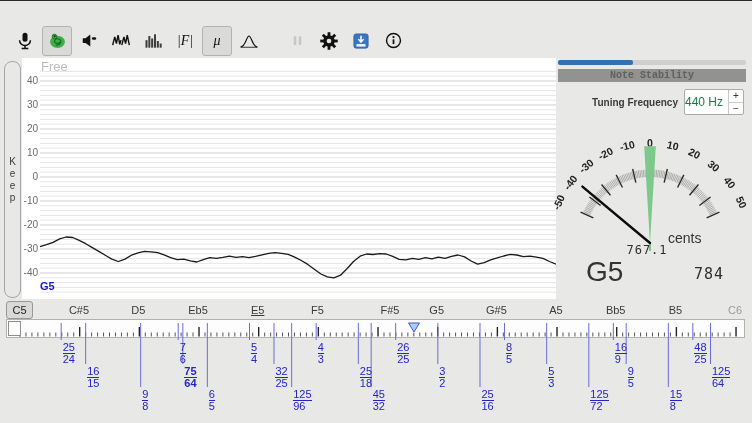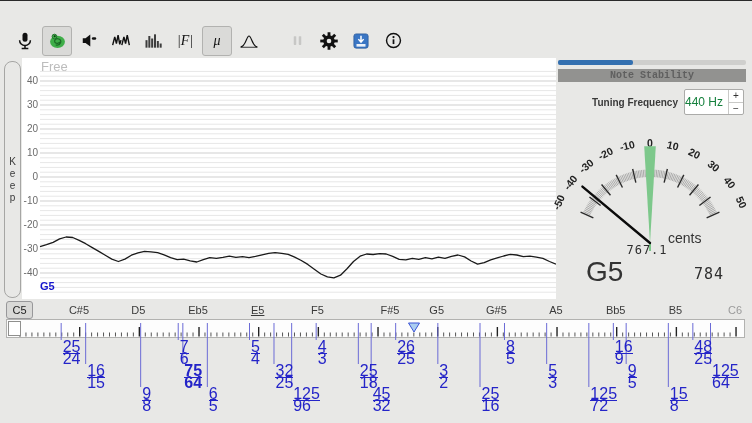--- a/index.html
+++ b/index.html
@@ -56,21 +56,21 @@
   #scale{position:absolute;left:0;top:300px;width:752px;height:123px;}
   .notelab{position:absolute;top:3px;transform:translateX(-50%);font-size:11px;color:#3a3a3a;}
   .notelab.last{color:#9b9b9b;}
   #notebox{position:absolute;left:6px;top:0px;width:27px;height:18px;background:#d9d9d7;
     border:1px solid #98989a;border-radius:3px;box-sizing:border-box;
     font-size:11px;color:#222;text-align:center;line-height:16px;}
   #strip{position:absolute;left:6px;top:18px;width:739px;height:19px;background:#fdfdfd;
     border:1px solid #b2b2b0;box-sizing:border-box;}
   #handle{position:absolute;left:1px;top:1px;width:13px;height:15px;background:#fff;border:1px solid #8f8f8d;box-sizing:border-box;}
   #ratio-layer{position:absolute;left:0;top:0;overflow:visible;}
-  .frac{position:absolute;font-size:16px;line-height:10.5px;color:#2424c8;}
+  .frac{position:absolute;font-size:11px;line-height:10.5px;color:#2424c8;}
   .frac .num{border-bottom:1px solid #2424c8;display:inline-block;}
 </style>
 </head>
 <body>
 
 <div id="win">
 
   <div id="toolbar">
       <div class="tbtn">
         <svg viewBox="0 0 24 24" width="20" height="20">

